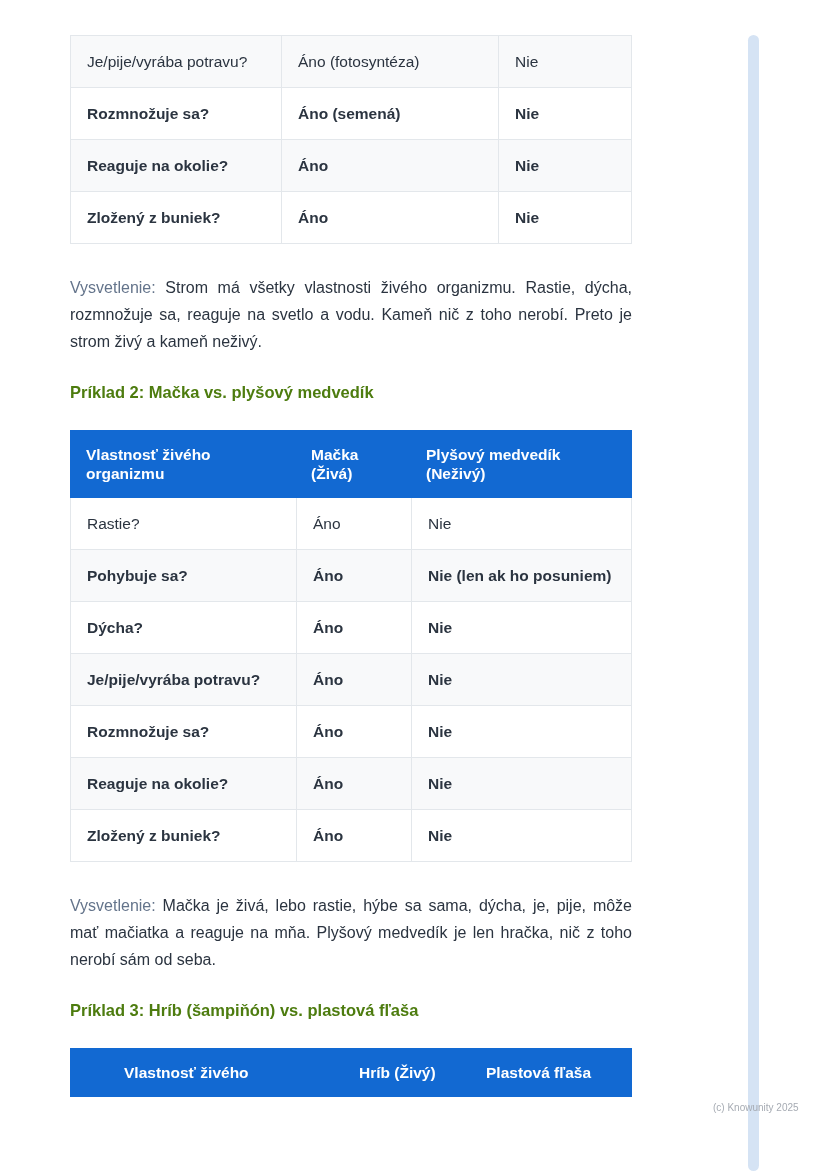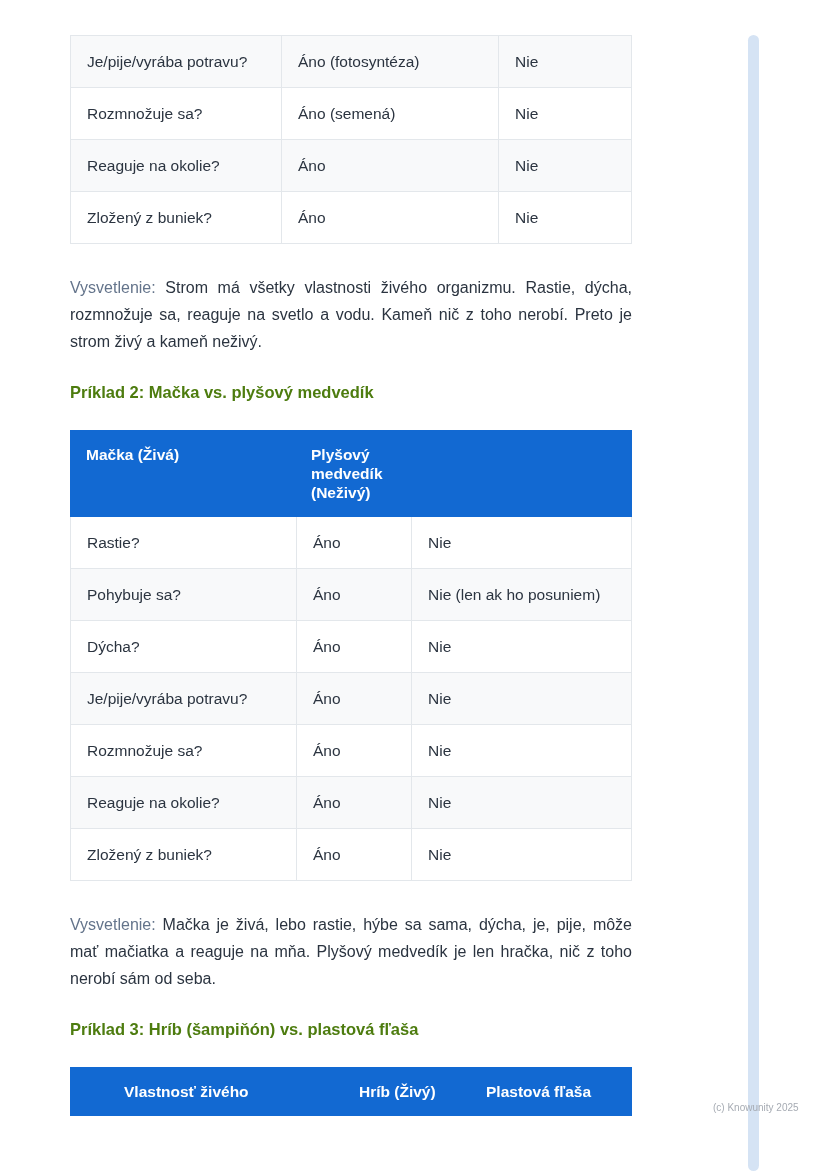--- a/index.html
+++ b/index.html
@@ -34,21 +34,21 @@
   .thead {
     display: grid;
     background: var(--header-blue);
     color: #fff; font-weight: bold;
     font-size: 16px; line-height: 25px;
   }
   .thead .tcell { padding: 15px 16px; border-left: none; }
   .tbody { border: 1px solid var(--border); border-top: none; }
   .tbl1 .tbody { border-top: 1px solid var(--border); }
   .trow { display: grid; background: #fff; }
-  .trow + .trow { border-top: 1px solid var(--border); }
+  .trow + .trow { border-top: 1px solid var(--border); font-weight: bold; }
   .trow.stripe { background: var(--stripe); }
   .tcell { padding: 16px; font-size: 15.5px; line-height: 19px; }
   .trow .tcell + .tcell { border-left: 1px solid var(--border); }
   .tbl1 .trow { grid-template-columns: 210px 217px 1fr; }
   .tbl2 .thead { grid-template-columns: 225px 115px 1fr; }
   .tbl2 .trow  { grid-template-columns: 225px 115px 1fr; }
   .tbl3 .thead { grid-template-columns: 235px 127px 1fr; padding-left: 38px; }
 
   
   .expl {
@@ -111,20 +111,21 @@
         </div>
       </div>
     </div>
 
     <p class="expl"><span class="lbl">Vysvetlenie:</span> <span>Strom má všetky vlastnosti živého organizmu. Rastie, dýcha, rozmnožuje sa, reaguje na svetlo a vodu. Kameň nič z toho nerobí. Preto je strom živý a kameň neživý.</span></p>
 
     <h3 class="heading">Príklad 2: Mačka vs. plyšový medvedík</h3>
 
     <div class="tbl tbl2 tbl-spaced">
       <div class="thead">
+        <div class="tcell">Vlastnosť živého organizmu</div>
         <div class="tcell">Mačka (Živá)</div>
         <div class="tcell">Plyšový medvedík (Neživý)</div>
       </div>
       <div class="tbody">
         <div class="trow">
           <div class="tcell">Rastie?</div>
           <div class="tcell">Áno</div>
           <div class="tcell">Nie</div>
         </div>
         <div class="trow stripe">

